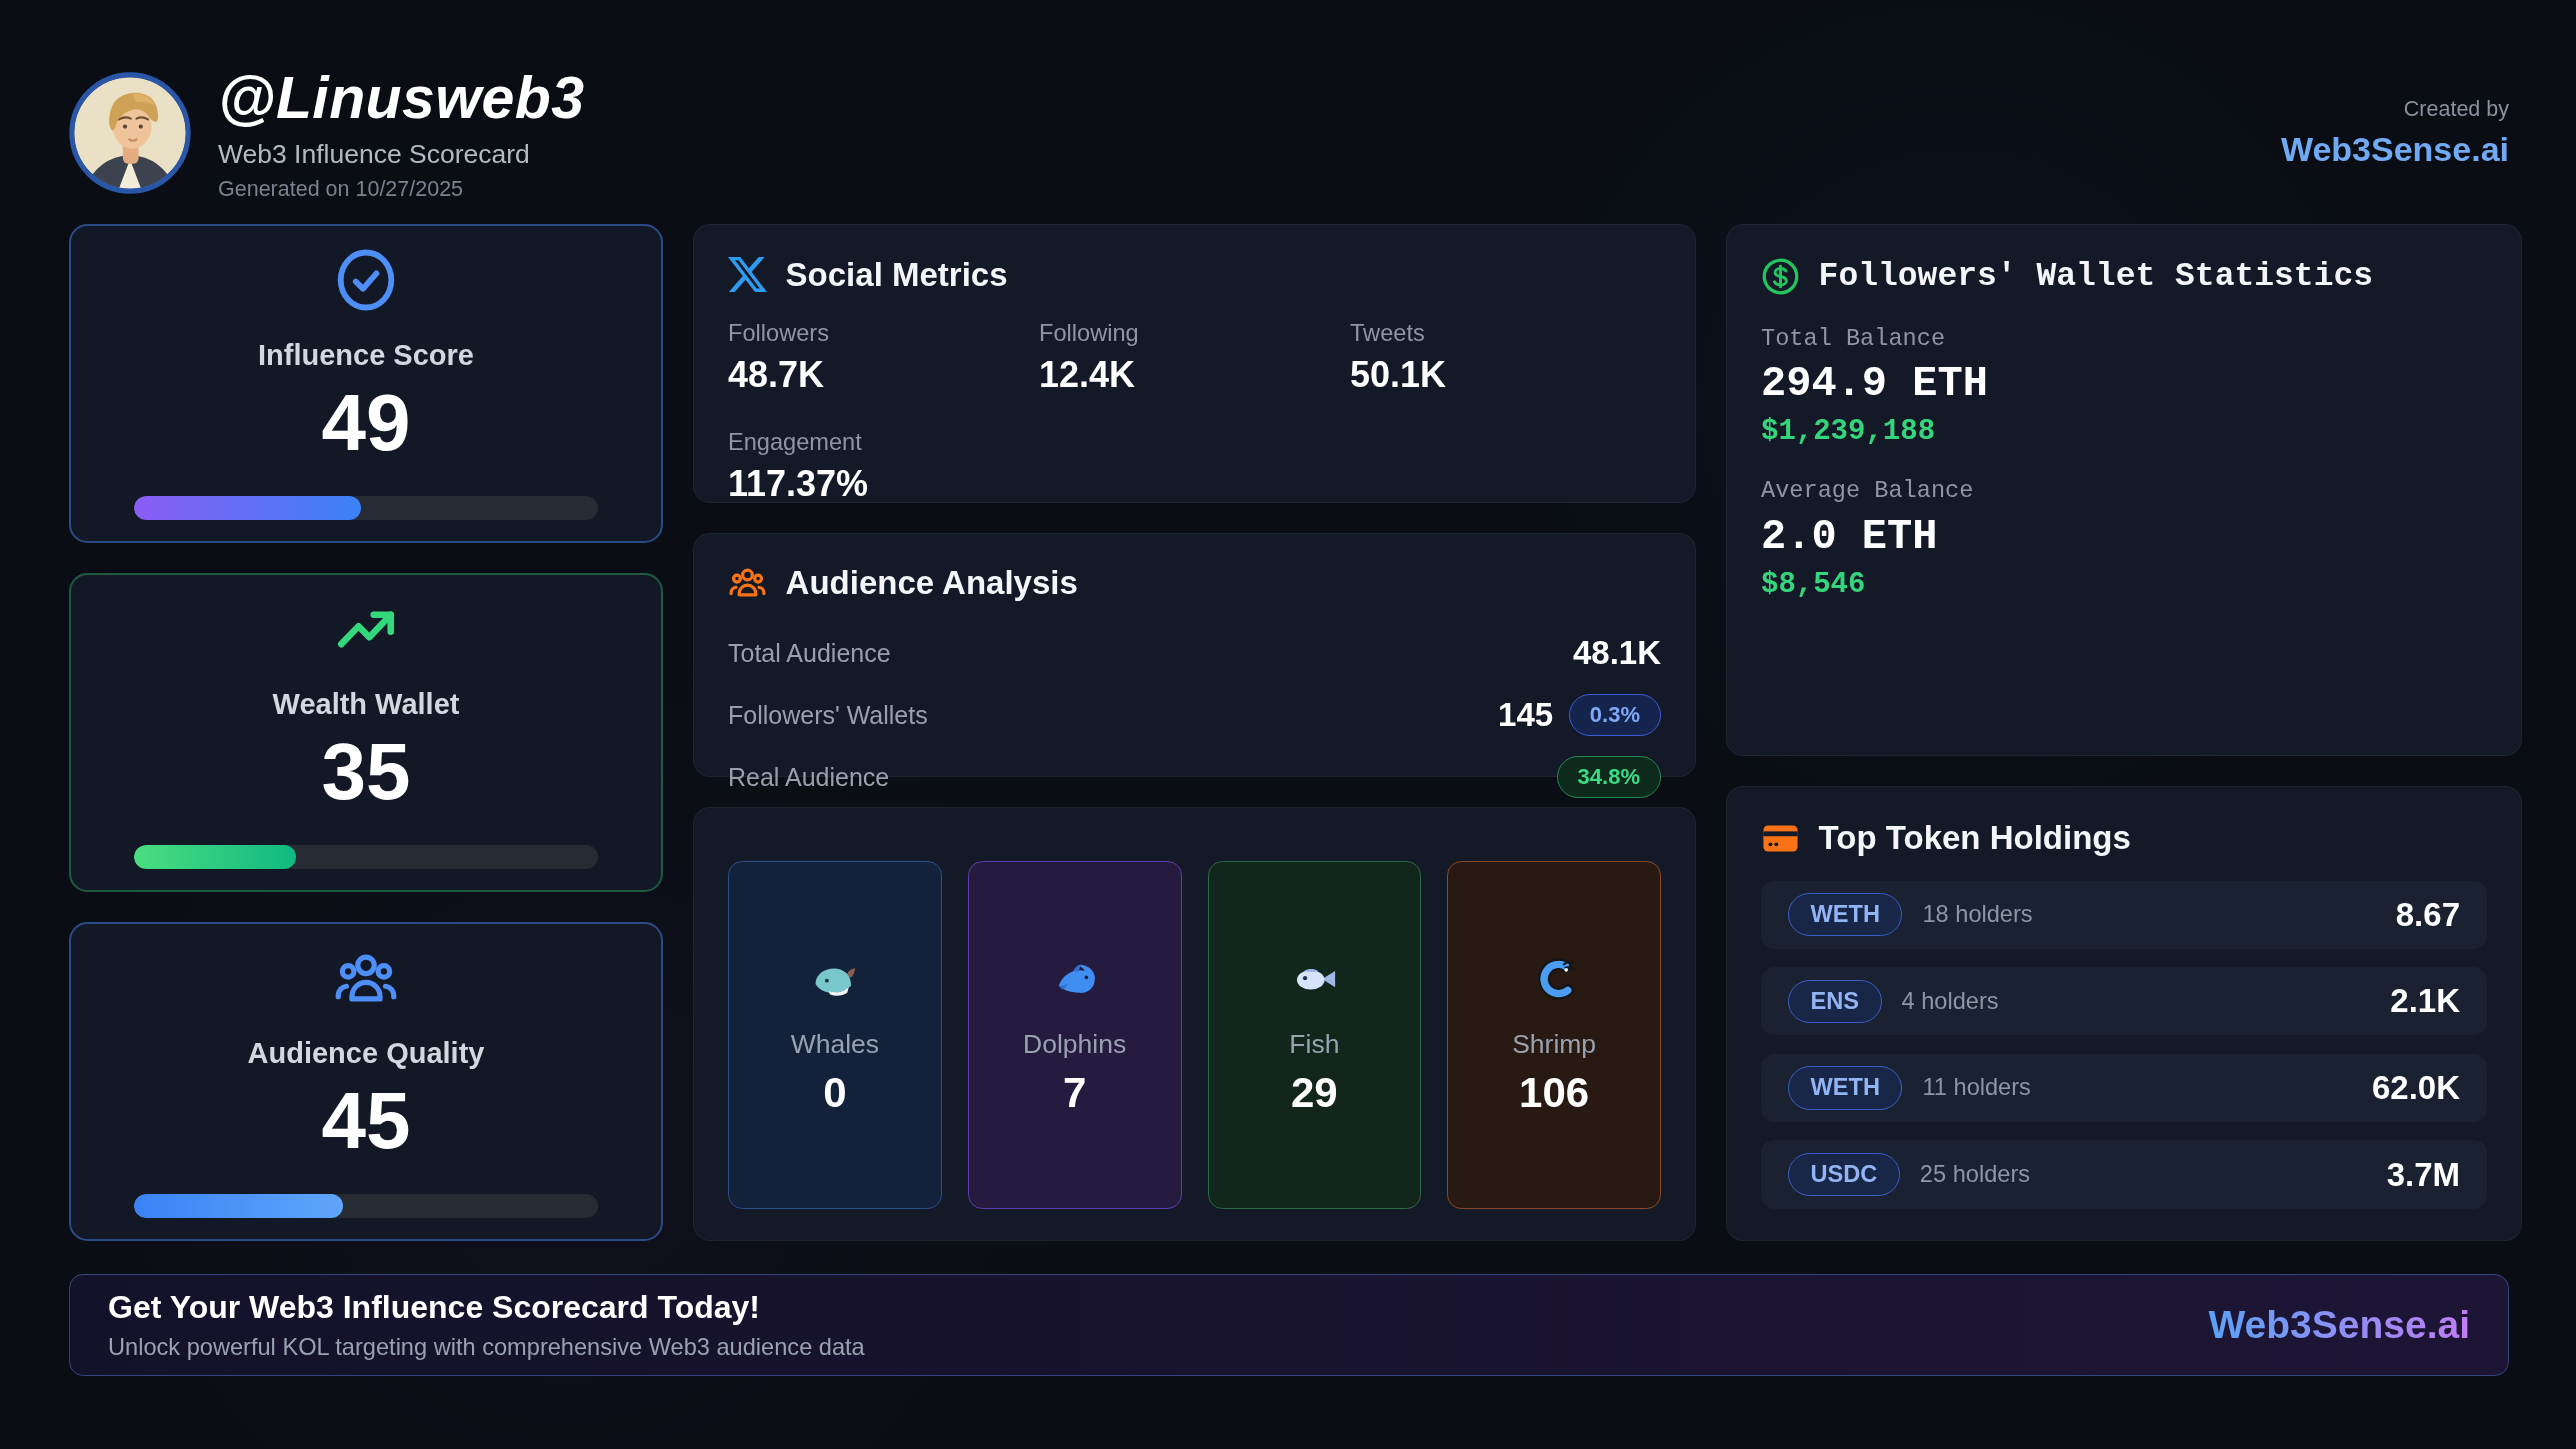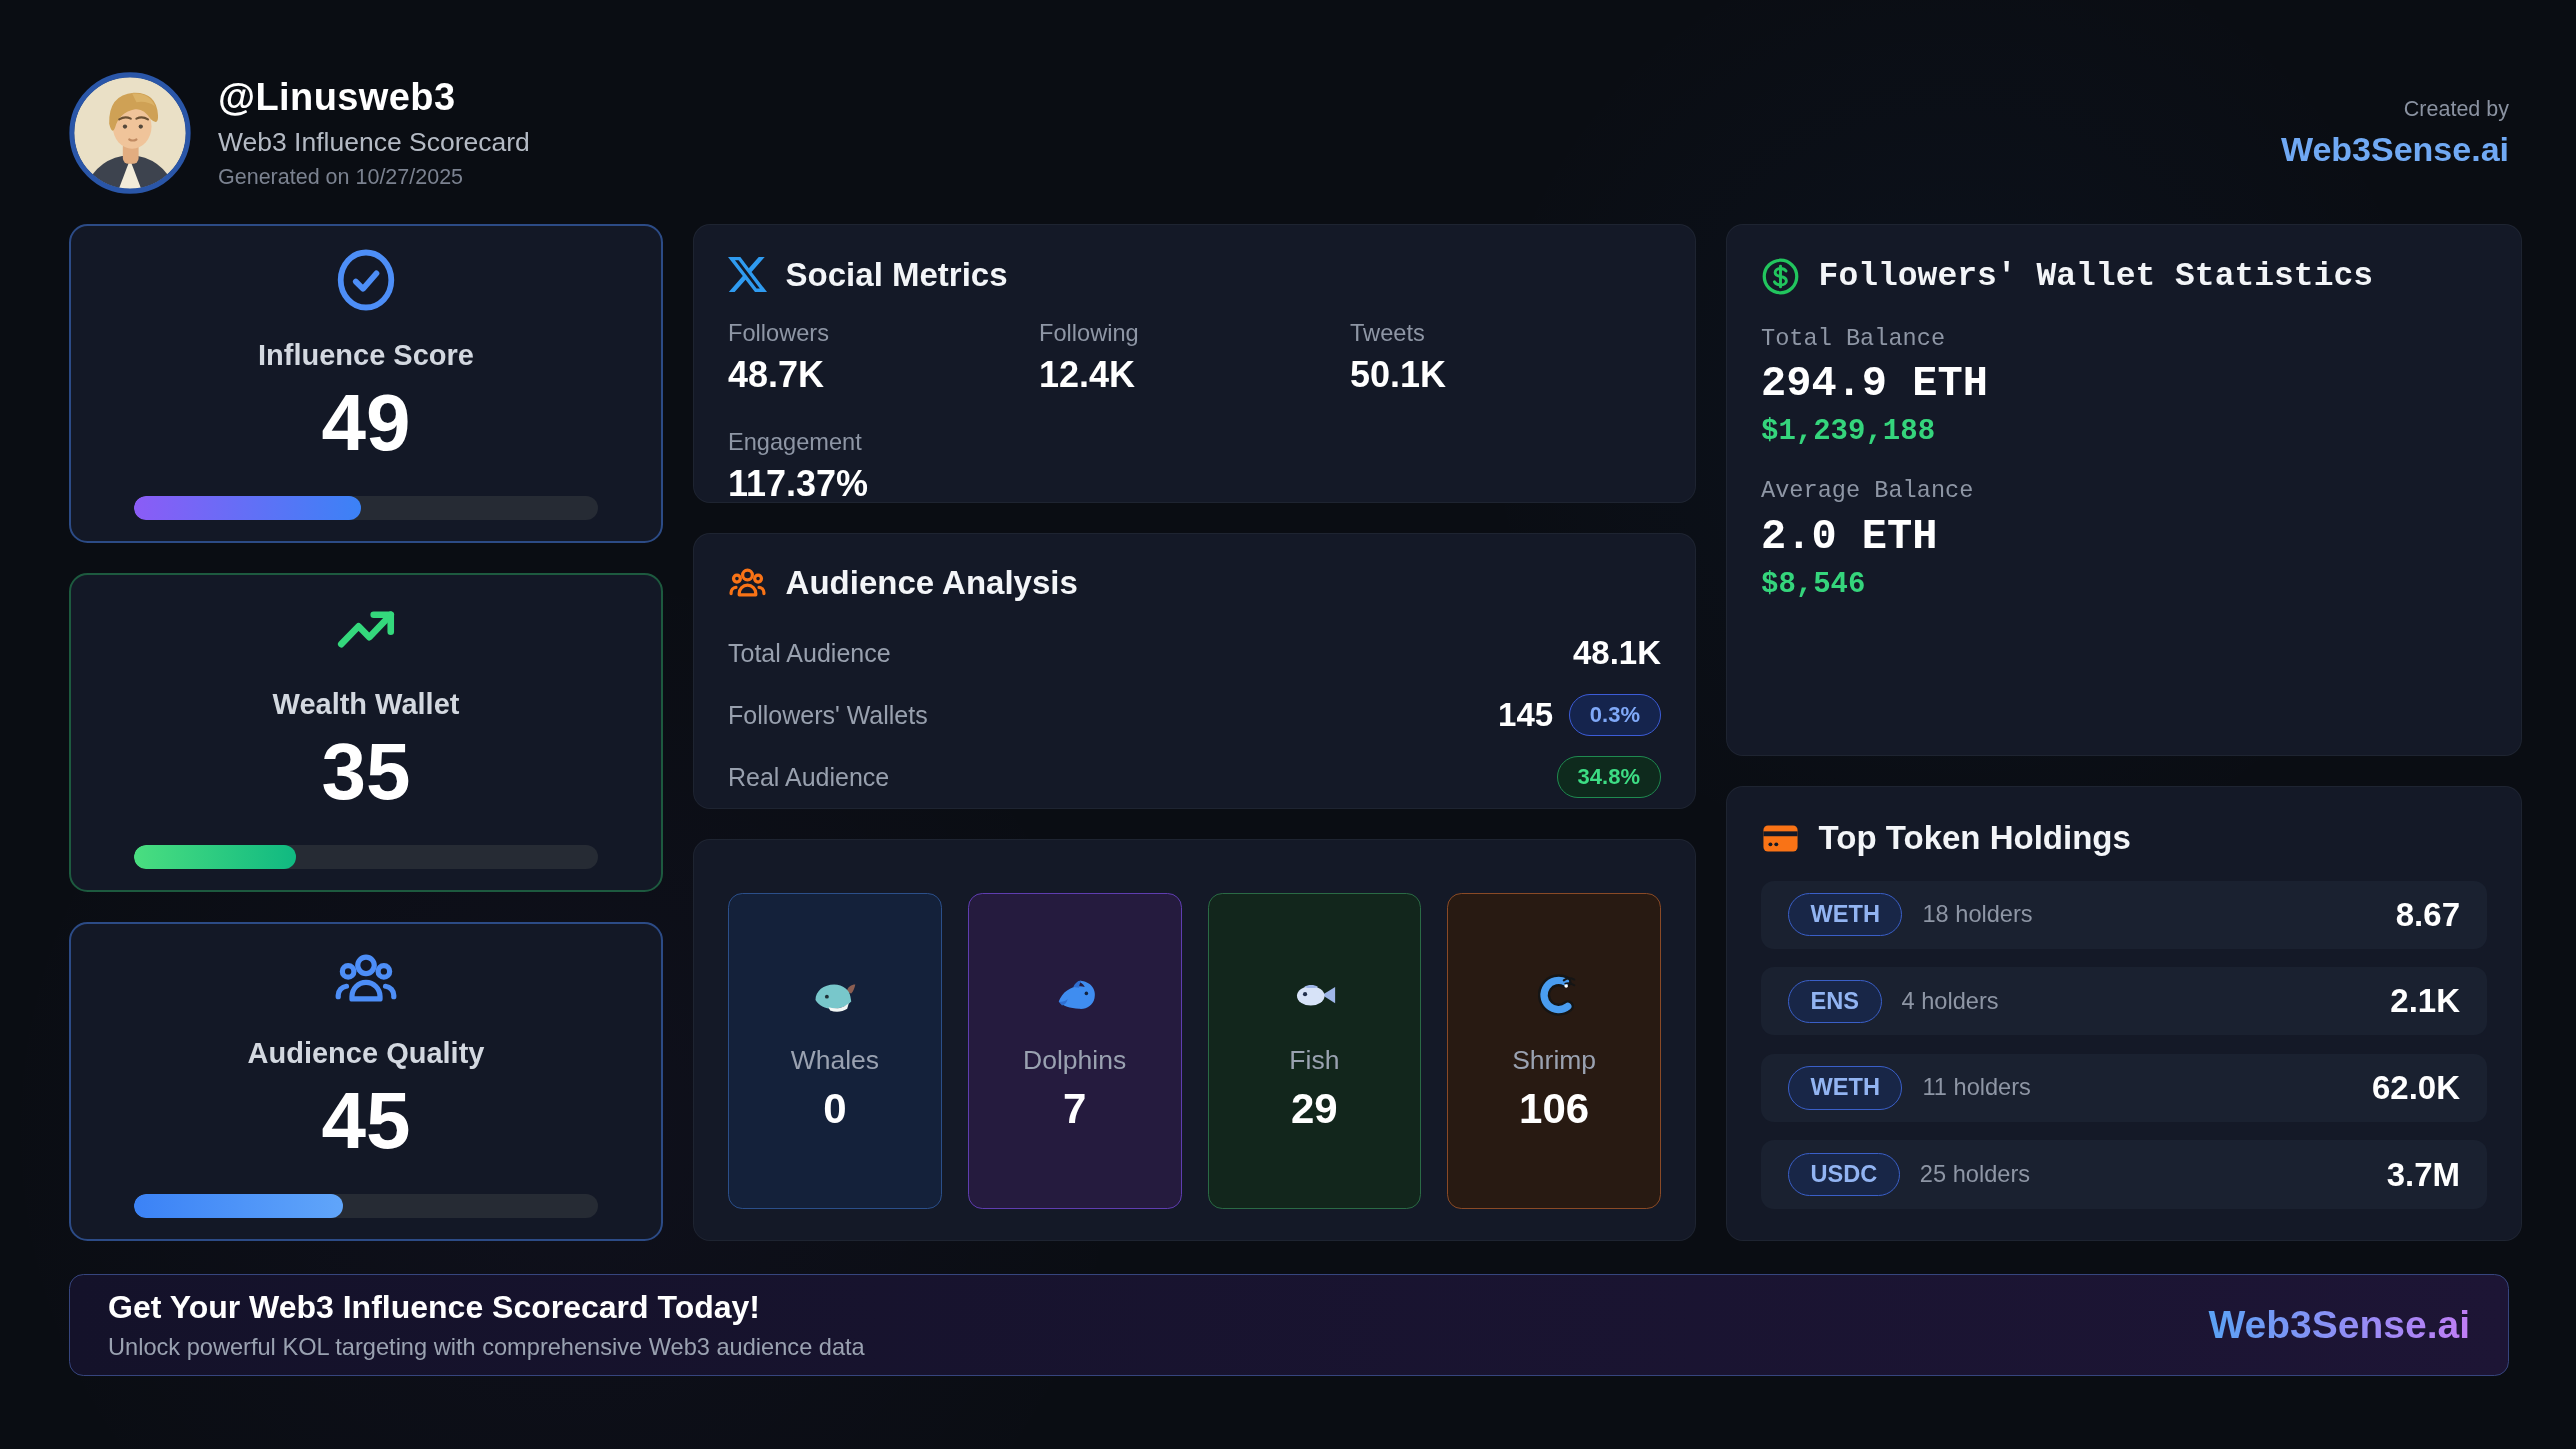--- a/index.html
+++ b/index.html
@@ -16,21 +16,21 @@
     background:
       radial-gradient(787px 787px at 76% 28%, rgba(59,130,246,0.045), transparent 62%),
       radial-gradient(930px 930px at 22% 78%, rgba(139,92,246,0.04), transparent 62%),
       #0a0d13;
     display:flex; flex-direction:column;
   }
   
   header { display:flex; align-items:center; height:122px; flex:none; }
   .avatar { width:122px; height:122px; flex:none; }
   .id-block { margin-left:27px; }
-  .handle { font-size:38px; font-weight:800; letter-spacing:0.4px; color:#ffffff; }
+  .handle { font-size:59px; font-weight:800; letter-spacing:0.4px; color:#ffffff;font-style:italic; }
   .subtitle { font-size:26.5px; color:#b4bac4; margin-top:7.2px; }
   .generated { font-size:21.5px; color:#7b8290; margin-top:7.2px; }
   .spacer { flex:1; }
   .created { text-align:right; }
   .created-label { font-size:21.5px; color:#8a92a1; }
   .brand-header { font-size:34px; font-weight:700; color:#70a9f4; margin-top:7.2px; }
   
   .grid { margin-top:30px; height:1017px; flex:none; display:grid;
           grid-template-columns:594px 1003px 796px; gap:30px; }
   .col { display:flex; flex-direction:column; gap:30px; min-height:0; }
@@ -51,21 +51,21 @@
   
   .card-head { display:flex; align-items:center; gap:18.6px; }
   .head-icon { width:39px; height:39px; flex:none; }
   .card-title { font-size:33px; font-weight:700; color:#f3f5f8; }
   
   .social { height:279px; flex:none; padding:30px 34px; }
   .metrics-grid { margin-top:26px; display:grid; grid-template-columns:1fr 1fr 1fr; row-gap:33px; }
   .m-label { font-size:23.6px; color:#8e96a5; }
   .m-value { font-size:36px; font-weight:700; margin-top:7.2px; color:#fff; }
   
-  .analysis { height:276px; flex:none; padding:29px 34px; }
+  .analysis { height:244px; flex:none; padding:29px 34px; }
   .a-rows { margin-top:20px; display:flex; flex-direction:column; }
   .a-row { display:flex; align-items:center; justify-content:space-between; height:62px; }
   .a-label { font-size:25px; color:#98a0ae; }
   .a-right { display:flex; align-items:center; gap:15.7px; }
   .a-value { font-size:33px; font-weight:700; color:#fff; }
   .pill { font-size:22px; font-weight:600; padding:7.2px 20px; border-radius:715px; }
   .pill-blue  { background:#15244d; border:1.4px solid #3c5cd8; color:#7fa8f7; }
   .pill-green { background:#0e2a1d; border:1.4px solid #1f8a50; color:#3ddc84; }
   
   .wealth-dist { flex:1; padding:29px 34px 31.5px; display:flex; flex-direction:column; min-height:0; }

